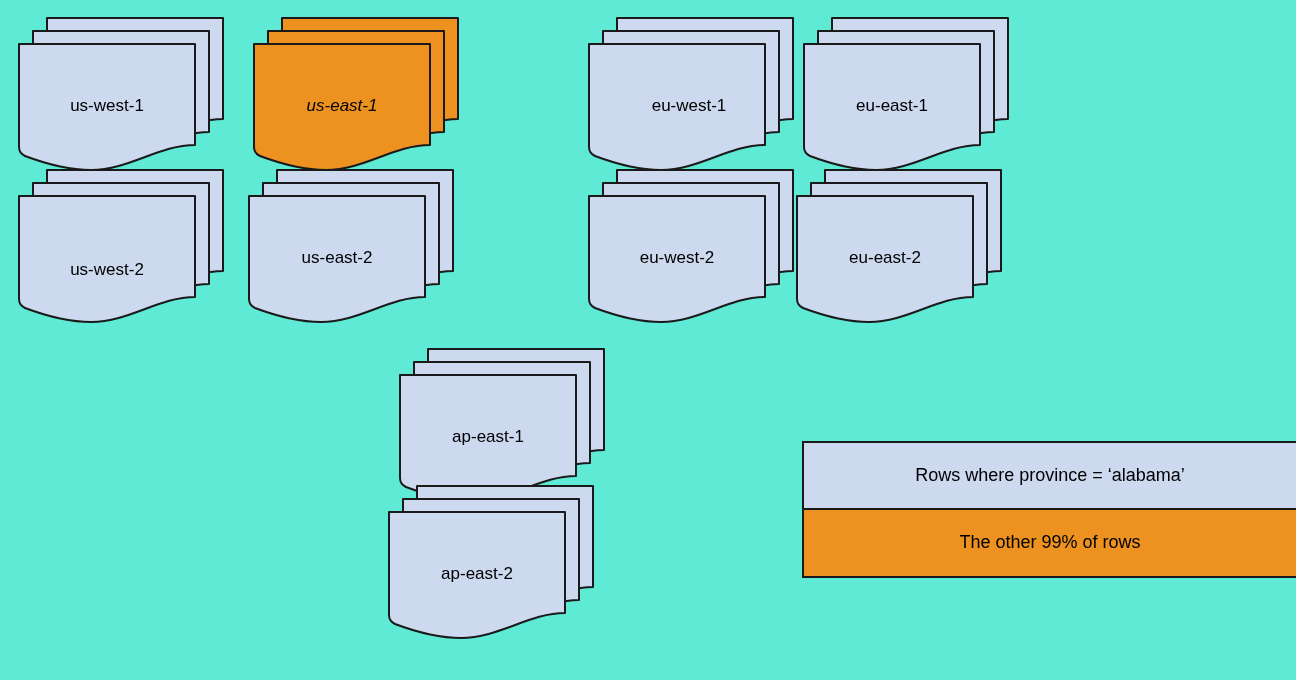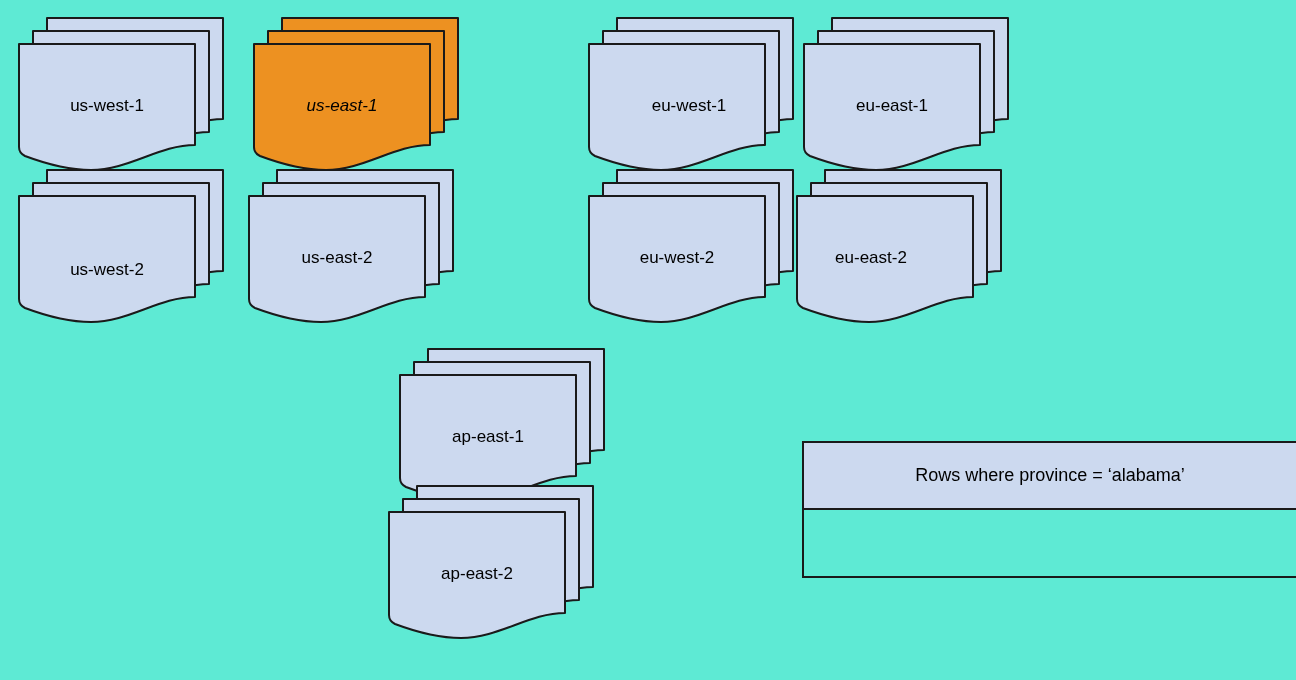--- a/index.html
+++ b/index.html
@@ -182,21 +182,21 @@
           <g transform="translate(42,14)">
             <path d="M 0,0 L 176,0 L 176,101 C 140,101 110,126 72,126 C 45,126 22,118 6,112 C 2,110 0,107 0,103 Z" class="doc-shape" fill="#ccd9ef" stroke="#1a1a1a"></path>
           </g>
           <g transform="translate(28,27)">
             <path d="M 0,0 L 176,0 L 176,101 C 140,101 110,126 72,126 C 45,126 22,118 6,112 C 2,110 0,107 0,103 Z" class="doc-shape" fill="#ccd9ef" stroke="#1a1a1a"></path>
           </g>
           <g transform="translate(14,40)">
             <path d="M 0,0 L 176,0 L 176,101 C 140,101 110,126 72,126 C 45,126 22,118 6,112 C 2,110 0,107 0,103 Z" class="doc-shape" fill="#ccd9ef" stroke="#1a1a1a"></path>
           </g>
         </svg>
-        <div class="stack-label" style="left: 0; top: 92px;">eu-east-2</div>
+        <div class="stack-label" style="left: 14px; top: 92px;">eu-east-2</div>
       </div>
       <div class="stack" style="left: 386px; top: 335px;">
         <svg viewBox="0 0 232 180">
           <g transform="translate(42,14)">
             <path d="M 0,0 L 176,0 L 176,101 C 140,101 110,126 72,126 C 45,126 22,118 6,112 C 2,110 0,107 0,103 Z" class="doc-shape" fill="#ccd9ef" stroke="#1a1a1a"></path>
           </g>
           <g transform="translate(28,27)">
             <path d="M 0,0 L 176,0 L 176,101 C 140,101 110,126 72,126 C 45,126 22,118 6,112 C 2,110 0,107 0,103 Z" class="doc-shape" fill="#ccd9ef" stroke="#1a1a1a"></path>
           </g>
           <g transform="translate(14,40)">
@@ -218,14 +218,17 @@
           </g>
         </svg>
         <div class="stack-label" style="left: 14px; top: 92px;">ap-east-2</div>
       </div>
     </div>
 
   <div id="legend">
     <div class="legend-row top" style="background: rgb(204, 217, 239);">
       <span>Rows where province = ‘alabama’</span>
     </div>
+    <div class="legend-row bottom" style="background: rgb(237, 145, 33);">
+      <span>The other 99% of rows</span>
+    </div>
   </div>
 </div>
 
 </body></html>

